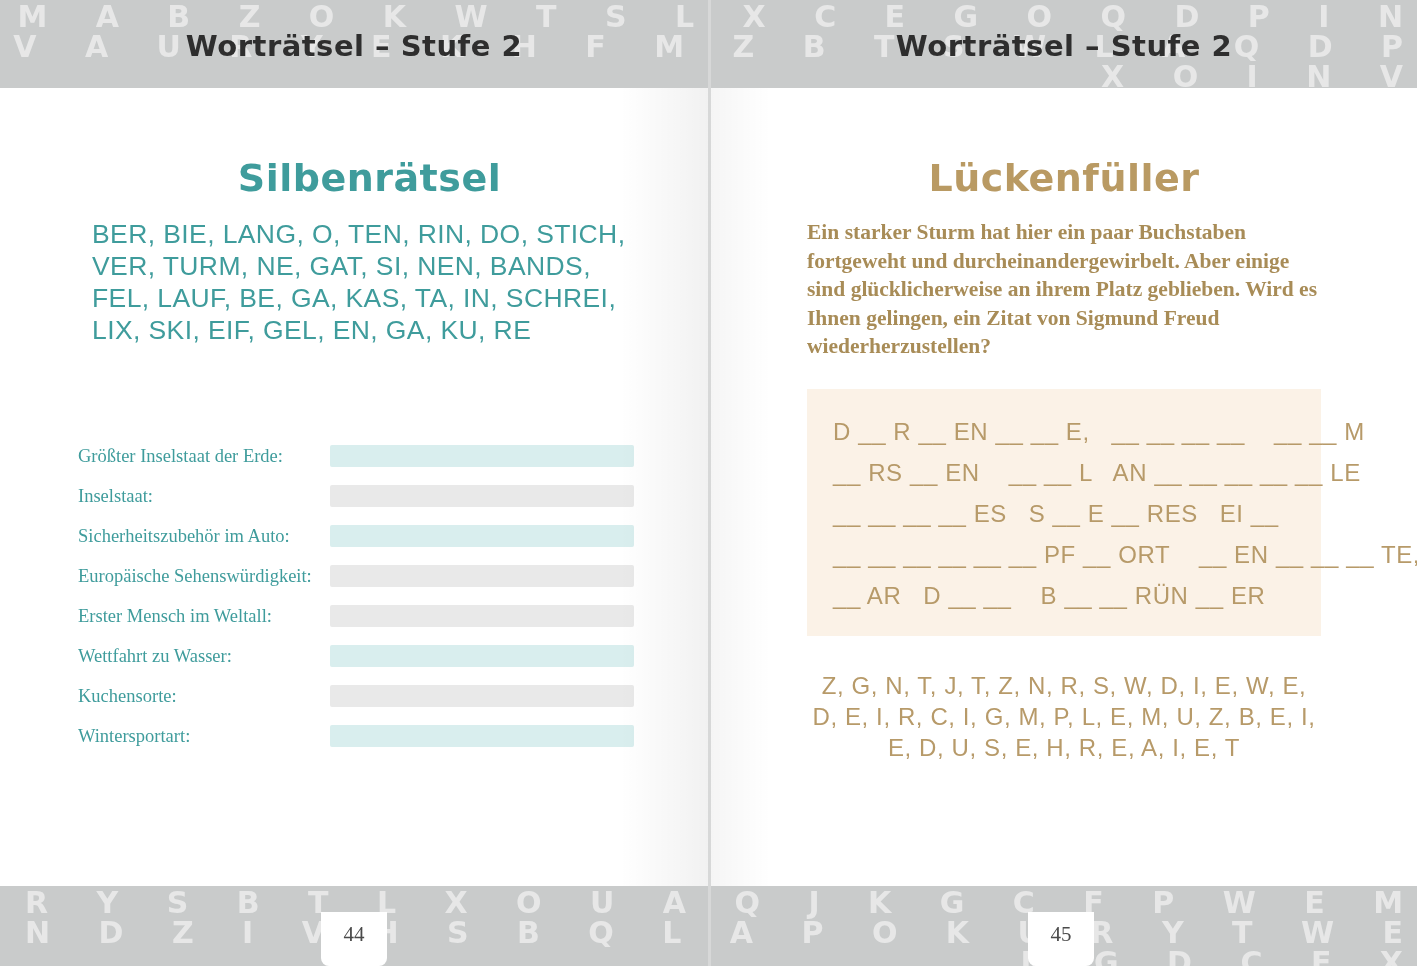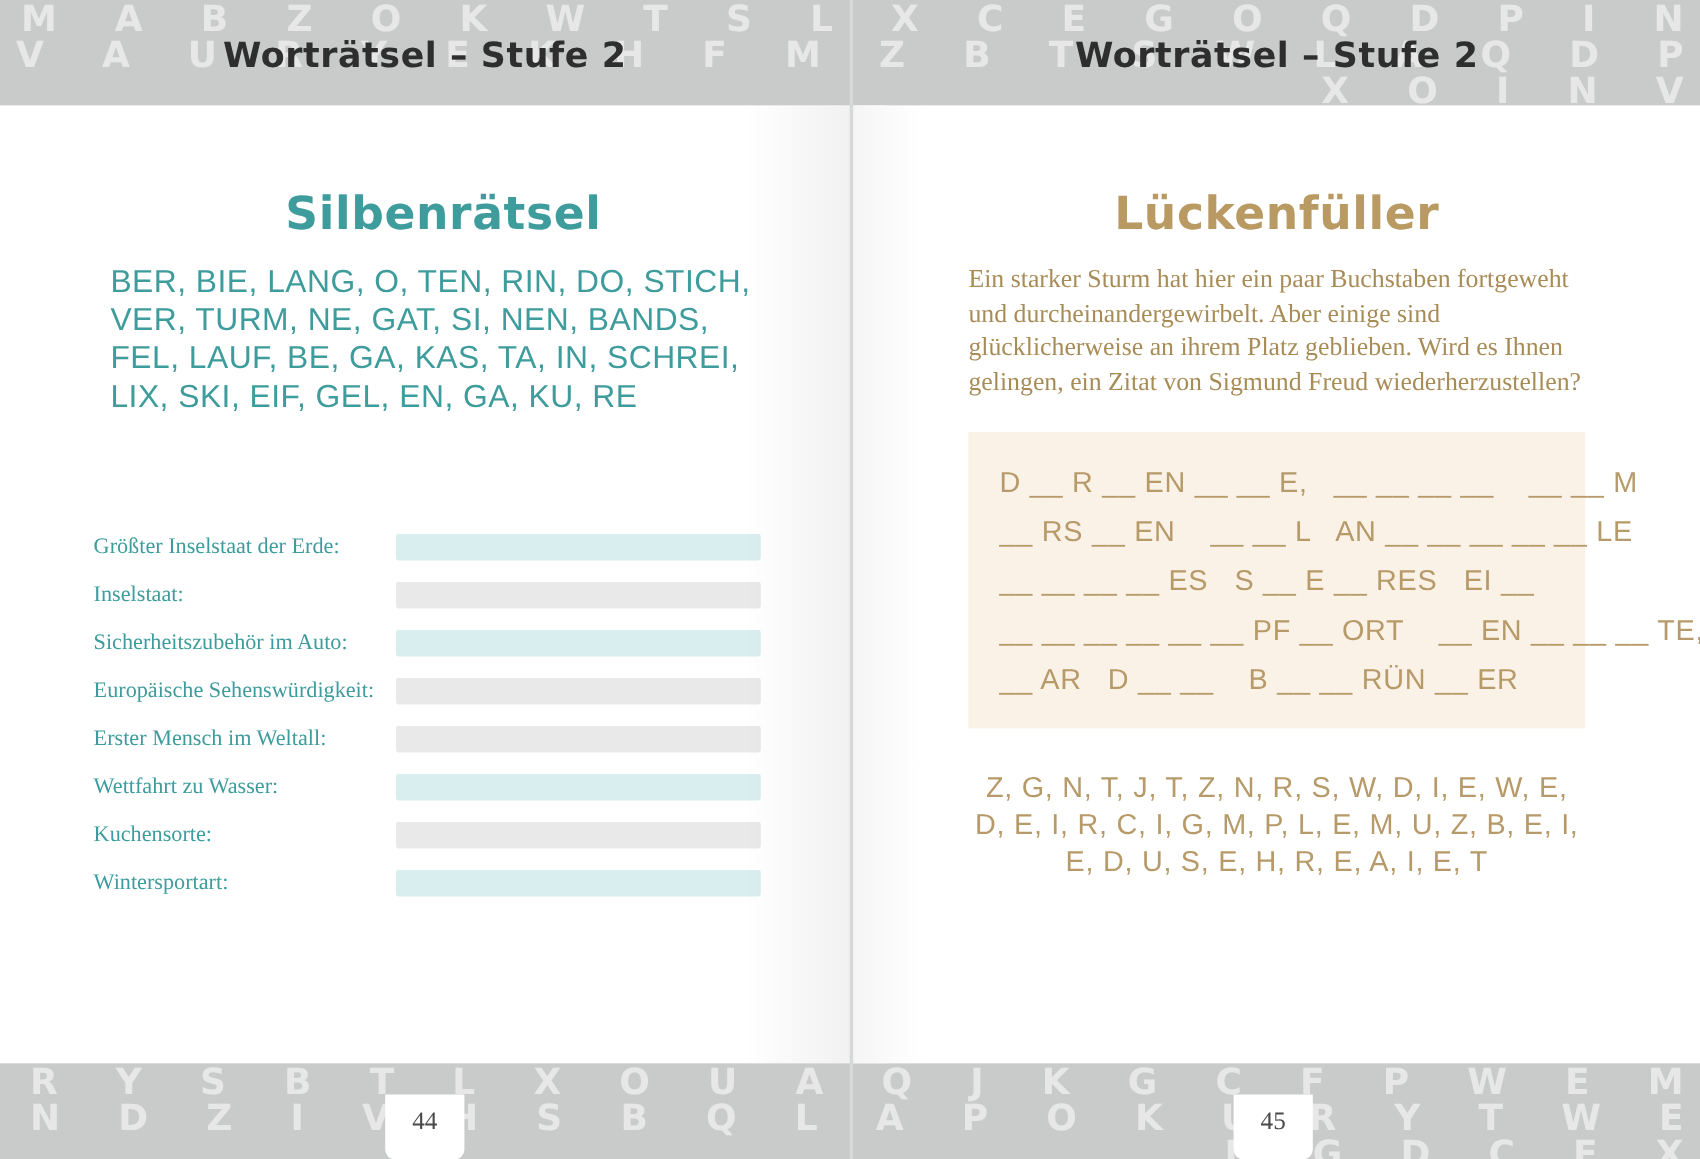--- a/index.html
+++ b/index.html
@@ -145,20 +145,21 @@
   .blank-a { background: #d9eeee; }
   .blank-b { background: #e9e9e9; }
 
   
   .intro {
     margin: 18px 96px 0 96px;
     color: #a88c57;
     font-family: "Liberation Serif", serif;
     font-size: 21.5px;
     line-height: 28.5px;
+    font-weight: bold;
   }
   .quote-box {
     margin: 28px 96px 0 96px;
     background: #fbf2e7;
     padding: 22px 26px 20px 26px;
     color: #b79a69;
     font-family: "Liberation Sans", sans-serif;
     font-size: 24px;
     line-height: 41px;
     letter-spacing: 0.6px;

